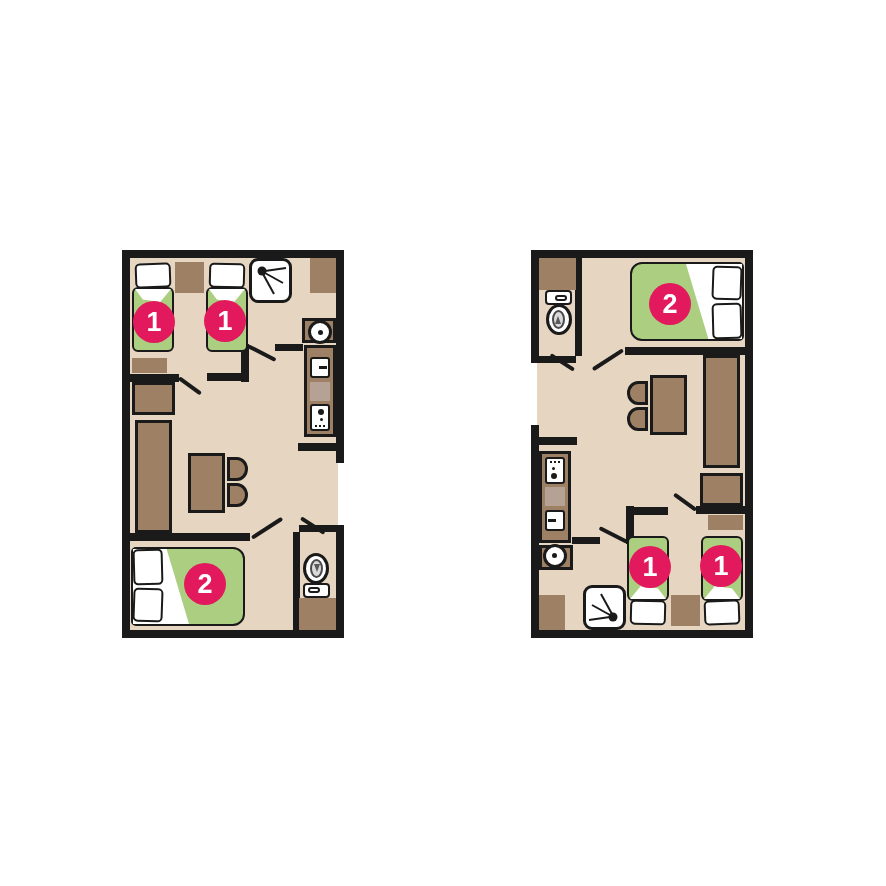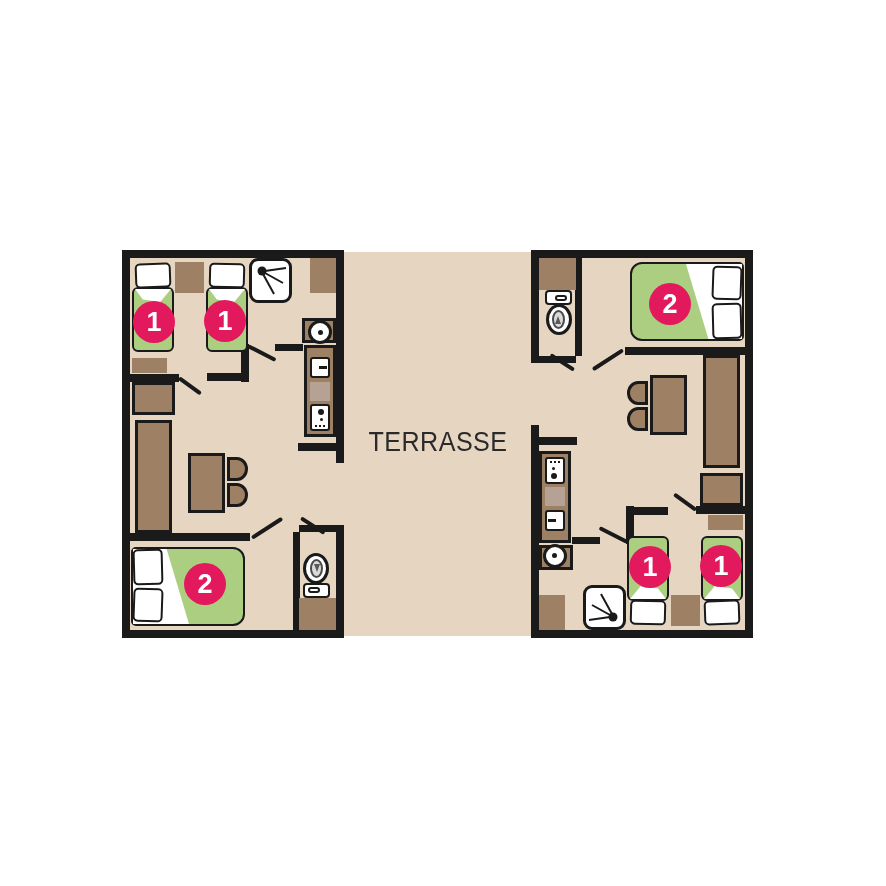--- a/index.html
+++ b/index.html
@@ -68,23 +68,20 @@
   .dot{position:absolute;background:var(--wall,#1a1a1a);border-radius:50%;}
   .dashes{position:absolute;width:2px;height:2px;background:var(--wall,#1a1a1a);
           box-shadow:4px 0 var(--wall,#1a1a1a),8px 0 var(--wall,#1a1a1a);}
 </style>
 </head>
 <body>
 
 <div class="screen">
   <div class="plan">
 
-    <div class="terrace">
-      <div class="terrace-label">TERRASSE</div>
-    </div>
 
     <div class="unit unit-left">
       <div class="floor"></div>
 
       <div class="wall" style="left:0;top:0;width:222px;height:8px;"></div>
       <div class="wall" style="left:0;top:0;width:8px;height:388px;"></div>
       <div class="wall" style="left:0;top:380px;width:222px;height:8px;"></div>
       <div class="wall" style="left:214px;top:0;width:8px;height:213px;"></div>
       <div class="wall" style="left:214px;top:275px;width:8px;height:113px;"></div>
 

